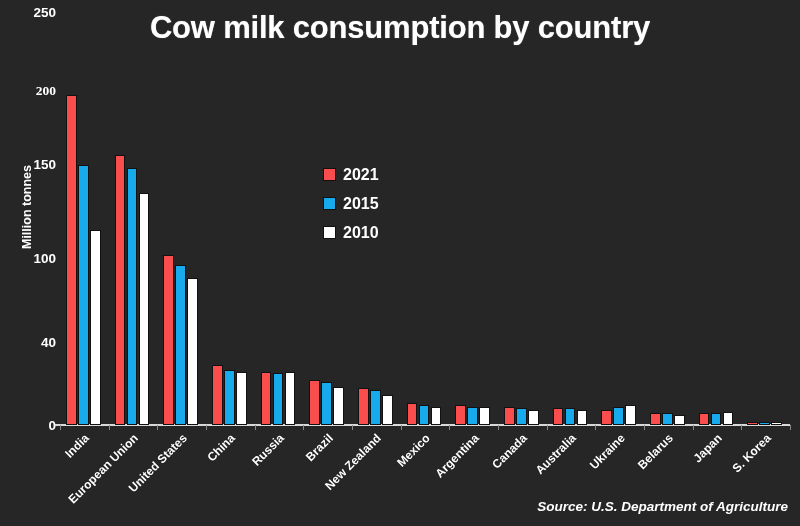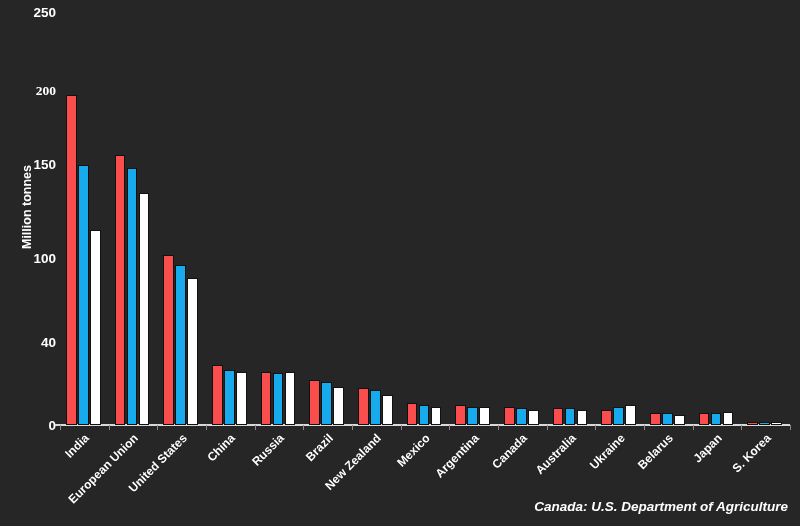--- a/index.html
+++ b/index.html
@@ -140,20 +140,21 @@
     font-size: 13.5px;
     font-weight: bold;
     font-style: italic;
   }
 </style>
 </head>
 <body>
 
 <div id="chart-root">
 
+  <div class="chart-title">Cow milk consumption by country</div>
 
   <div class="y-axis-title">Million tonnes</div>
 
   <div class="y-ticks-wrap" id="y-ticks">
       <div class="y-tick" style="top: 12px;">250</div>
       <div class="y-tick" style="top: 91.4px; font-family: Liberation Serif, serif;">200</div>
       <div class="y-tick" style="top: 164px;">150</div>
       <div class="y-tick" style="top: 258.2px;">100</div>
       <div class="y-tick" style="top: 341.6px;">40</div>
       <div class="y-tick" style="top: 425px;">0</div>
@@ -247,22 +248,36 @@
       </div>
       <div class="group" style="left: 681.333px; width: 48.6667px;">
         <div class="bar s2021" title="S. Korea — 2021: 2" style="left: 6.08333px; width: 10.5px; height: 3.336px; background: rgb(250, 78, 78);"></div>
         <div class="bar s2015" title="S. Korea — 2015: 2" style="left: 18.0833px; width: 10.5px; height: 3.336px; background: rgb(23, 171, 238);"></div>
         <div class="bar s2010" title="S. Korea — 2010: 2" style="left: 30.0833px; width: 10.5px; height: 3.336px; background: rgb(255, 255, 255);"></div>
         <div class="tick-mark" style="left: 0px;"></div>
       </div>
       <div class="tick-mark" style="left: 730px;"></div>
     </div>
 
-
-  <div class="source-note">Canada: U.S. Department of Agriculture</div>
+  <div id="legend">
+      <div class="legend-row">
+        <span class="legend-swatch" style="background: rgb(250, 78, 78);"></span>
+        <span class="legend-label">2021</span>
+      </div>
+      <div class="legend-row">
+        <span class="legend-swatch" style="background: rgb(23, 171, 238);"></span>
+        <span class="legend-label">2015</span>
+      </div>
+      <div class="legend-row">
+        <span class="legend-swatch" style="background: rgb(255, 255, 255);"></span>
+        <span class="legend-label">2010</span>
+      </div>
+    </div>
+
+  <div class="source-note">Source: U.S. Department of Agriculture</div>
 
 <div class="cat-label" style="left: 82.3333px; top: 431px; transform: translateX(-100%) rotate(-45deg); transform-origin: right top;">India</div>
     <div class="cat-label" style="left: 131px; top: 431px; transform: translateX(-100%) rotate(-45deg); transform-origin: right top;">European Union</div>
     <div class="cat-label" style="left: 179.667px; top: 431px; transform: translateX(-100%) rotate(-45deg); transform-origin: right top;">United States</div>
     <div class="cat-label" style="left: 228.333px; top: 431px; transform: translateX(-100%) rotate(-45deg); transform-origin: right top;">China</div>
     <div class="cat-label" style="left: 277px; top: 431px; transform: translateX(-100%) rotate(-45deg); transform-origin: right top;">Russia</div>
     <div class="cat-label" style="left: 325.667px; top: 431px; transform: translateX(-100%) rotate(-45deg); transform-origin: right top;">Brazil</div>
     <div class="cat-label" style="left: 374.333px; top: 431px; transform: translateX(-100%) rotate(-45deg); transform-origin: right top;">New Zealand</div>
     <div class="cat-label" style="left: 423px; top: 431px; transform: translateX(-100%) rotate(-45deg); transform-origin: right top;">Mexico</div>
     <div class="cat-label" style="left: 471.667px; top: 431px; transform: translateX(-100%) rotate(-45deg); transform-origin: right top;">Argentina</div>

